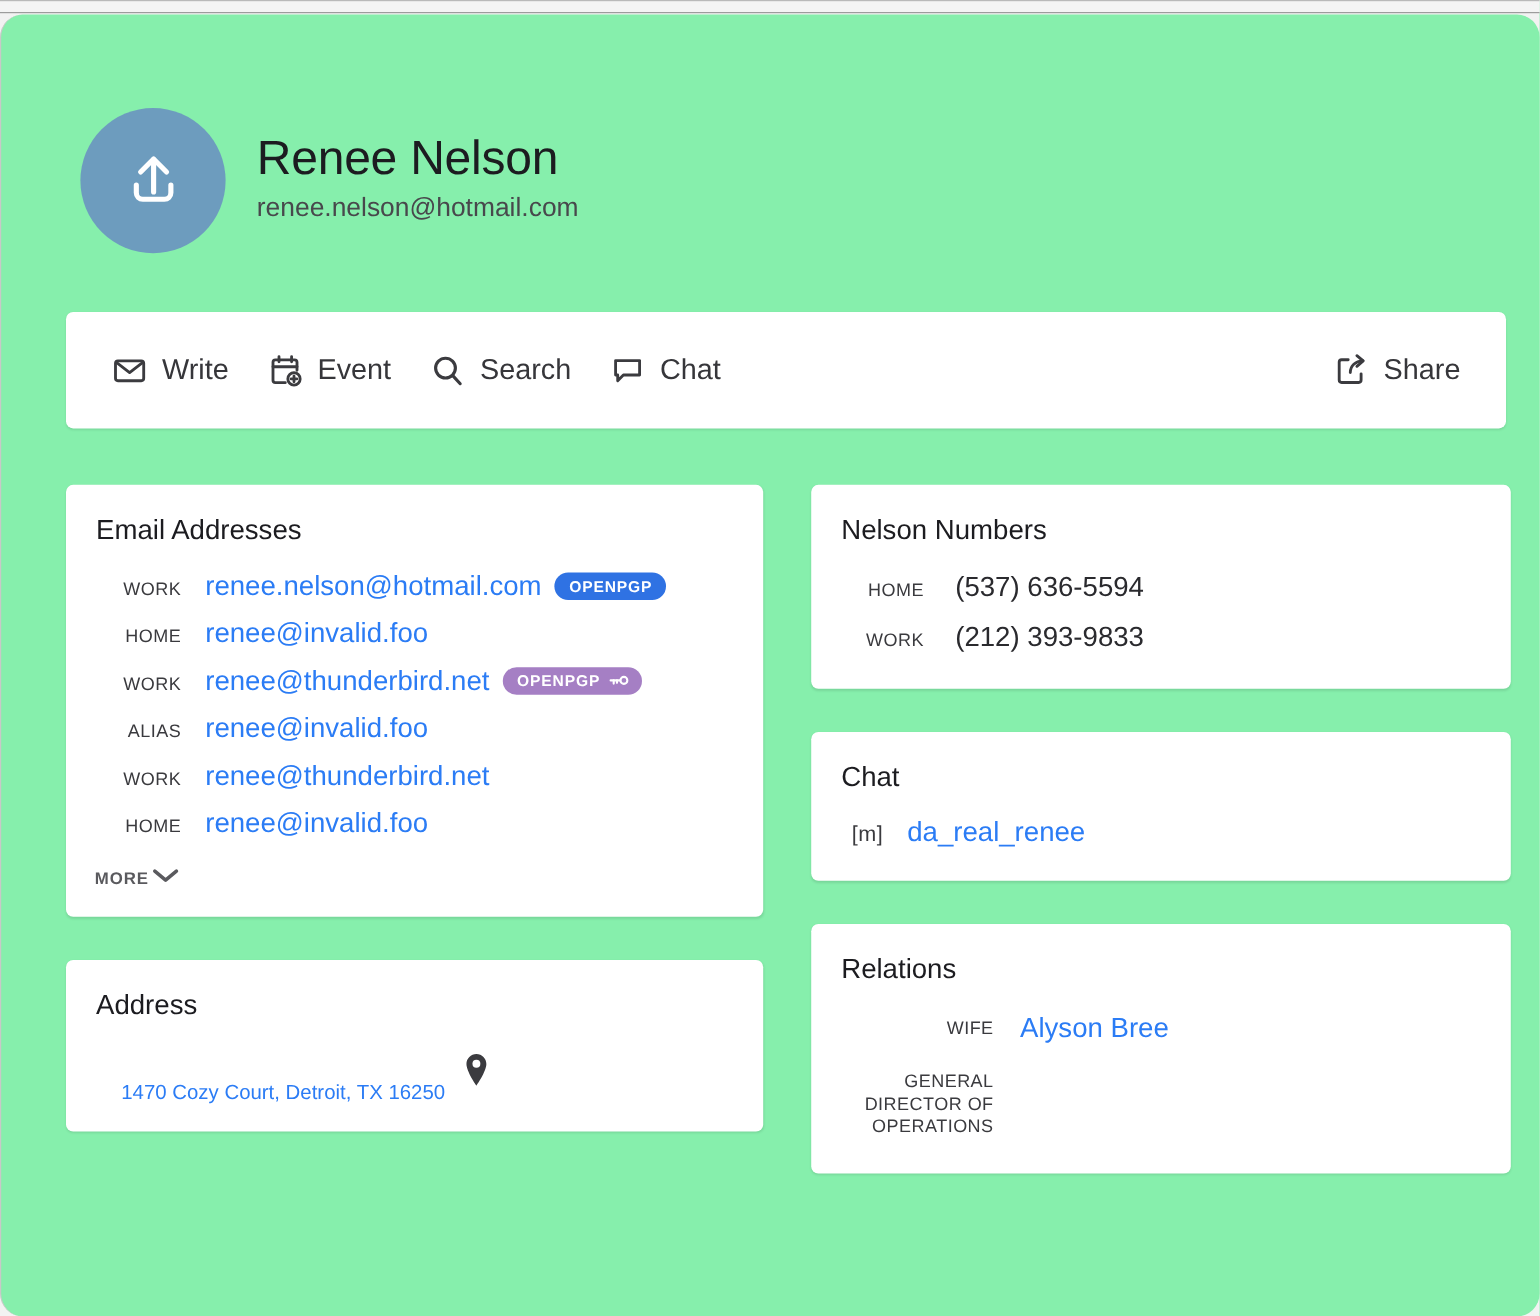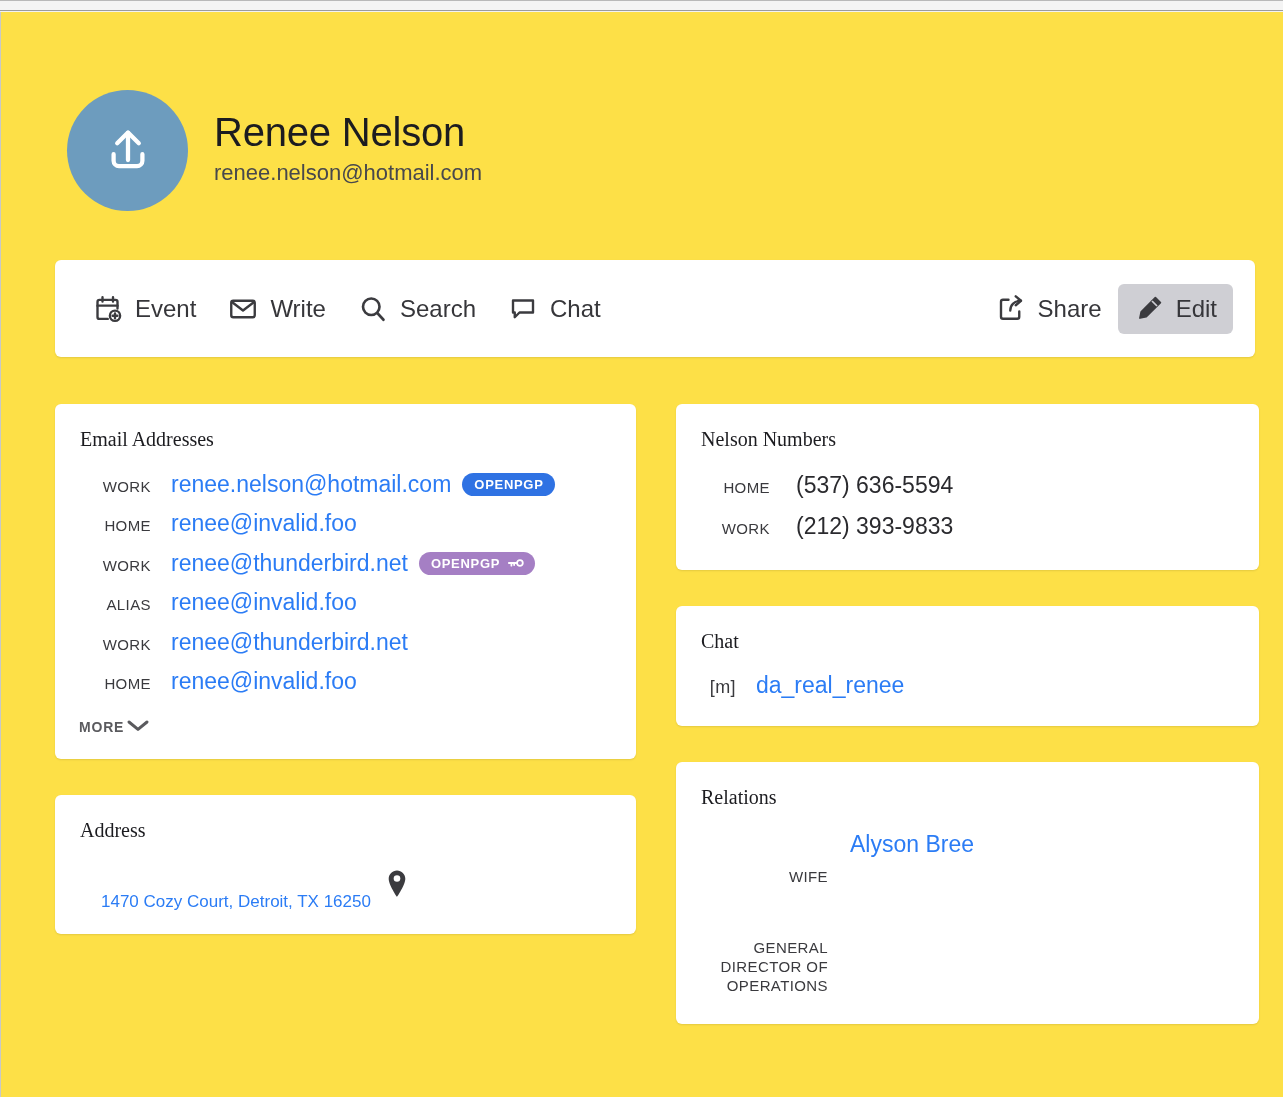--- a/index.html
+++ b/index.html
@@ -30,24 +30,25 @@
     background: #f4f4f4;
     border-top: 1px solid #b9b9b9;
     border-bottom: 1px solid #9c9c9c;
     box-sizing: border-box;
   }
   #content-area {
     position: absolute;
     left: 0; top: 12px;
     width: 1283px;
     height: 1085px;
-    background: #fde047;
+    background: #86efac;
     border-left: 1px solid #c8c8c8;
     box-sizing: border-box;
     overflow: hidden;
+    border-radius: 19px;
   }
 
   
   #contact-header {
     display: flex;
     align-items: center;
     padding: 78px 0 0 66px;
     gap: 26px;
   }
   #avatar {
@@ -115,25 +116,24 @@
   #col-right { width: 583px; flex: 0 0 583px; }
 
   .card {
     background: #ffffff;
     border-radius: 6px;
     box-shadow: 0 1px 2px rgba(0,0,0,0.10);
     padding: 24px 24px 22px 24px;
     box-sizing: border-box;
   }
   .card-title {
-    font-size: 20px;
+    font-size: 23px;
     color: #1c1c20;
     margin-bottom: 14px;
     padding-left: 1px;
-    font-family: Liberation Serif, serif;
   }
 
   
   .rows { display: flex; flex-direction: column; }
   .row {
     display: flex;
     align-items: baseline;
     padding: 4px 0;
   }
   .row-label {
@@ -160,21 +160,21 @@
 
   
   #phone-rows .row { padding: 6px 0; }
   #phone-rows .row-label { width: 70px; margin-right: 26px; }
 
   
   #chat-rows .row-label { width: 36px; margin-right: 20px; font-size: 18px; }
 
   
   #relation-rows .row { padding: 7px 0; align-items: flex-start; }
-  #relation-rows .row-label { width: 128px; margin-right: 22px; padding-top: 7px; margin-top: 31px; }
+  #relation-rows .row-label { width: 128px; margin-right: 22px; padding-top: 7px; }
   #relation-rows .row-value { max-width: 300px; }
 
   
   #address-line {
     display: flex;
     align-items: center;
     gap: 14px;
     padding: 4px 0 0 22px;
   }
   #address-value { font-size: 17px; color: #2b7cf5; cursor: pointer; margin-top: 32px; }
@@ -235,38 +235,38 @@
         <div id="contact-name">Renee Nelson</div>
         <div id="contact-email-sub">renee.nelson@hotmail.com</div>
       </div>
     </div>
 
     <div id="action-toolbar">
 
       <div class="tb-btn">
         <span class="tb-icon">
           <svg width="30" height="30" viewBox="0 0 24 24" fill="none" stroke="#3b3b3f" stroke-width="1.9" stroke-linecap="round" stroke-linejoin="round">
+            <rect x="2.6" y="5.4" width="18.8" height="13.2" rx="1.6"></rect>
+            <path d="M3.4 6.6l8.6 6.6 8.6-6.6"></path>
+          </svg>
+        </span>
+        <span>Write</span>
+      </div>
+
+      <div class="tb-btn">
+        <span class="tb-icon">
+          <svg width="30" height="30" viewBox="0 0 24 24" fill="none" stroke="#3b3b3f" stroke-width="1.9" stroke-linecap="round" stroke-linejoin="round">
             <path d="M19.6 11.6V6.3a1.6 1.6 0 0 0-1.6-1.6H5.2A1.6 1.6 0 0 0 3.6 6.3v12a1.6 1.6 0 0 0 1.6 1.6h6.6"></path>
             <path d="M3.6 9.3h16"></path>
             <path d="M7.6 2.6v3.4M16 2.6v3.4"></path>
             <circle cx="17.6" cy="17.4" r="4.1"></circle>
             <path d="M17.6 15.5v3.8M15.7 17.4h3.8"></path>
           </svg>
         </span>
         <span>Event</span>
-      </div>
-
-      <div class="tb-btn">
-        <span class="tb-icon">
-          <svg width="30" height="30" viewBox="0 0 24 24" fill="none" stroke="#3b3b3f" stroke-width="1.9" stroke-linecap="round" stroke-linejoin="round">
-            <rect x="2.6" y="5.4" width="18.8" height="13.2" rx="1.6"></rect>
-            <path d="M3.4 6.6l8.6 6.6 8.6-6.6"></path>
-          </svg>
-        </span>
-        <span>Write</span>
       </div>
 
       <div class="tb-btn">
         <span class="tb-icon">
           <svg width="30" height="30" viewBox="0 0 24 24" fill="none" stroke="#3b3b3f" stroke-width="2.1" stroke-linecap="round" stroke-linejoin="round">
             <circle cx="10.6" cy="10.2" r="6.6"></circle>
             <path d="M15.6 15.4l4.8 5.2"></path>
           </svg>
         </span>
         <span>Search</span>
@@ -287,29 +287,20 @@
         <span class="tb-icon">
           <svg width="30" height="30" viewBox="0 0 24 24" fill="none" stroke="#3b3b3f" stroke-width="1.9" stroke-linecap="round" stroke-linejoin="round">
             <path d="M10 4.6H5.6A1.6 1.6 0 0 0 4 6.2v12a1.6 1.6 0 0 0 1.6 1.6h11.4a1.6 1.6 0 0 0 1.6-1.6v-4.2"></path>
             <path d="M11.4 13.2c0-4.6 3.4-7.6 8.4-7.8"></path>
             <path d="M15.8 1.9l4.2 3.5-4.2 3.6"></path>
           </svg>
         </span>
         <span>Share</span>
       </div>
 
-      <div class="tb-btn active">
-        <span class="tb-icon">
-          <svg width="30" height="30" viewBox="0 0 24 24" fill="#3b3b3f" stroke="#3b3b3f" stroke-width="1.4" stroke-linejoin="round">
-            <path d="M17.1 2.9l4 4-11.3 11.3-5 1 1-5z"></path>
-            <path d="M14.4 5.6l4 4" stroke="#cfcfd4" fill="none"></path>
-          </svg>
-        </span>
-        <span>Edit</span>
-      </div>
 
     </div>
 
     <div id="cards-wrap">
 
       <div class="col" id="col-left">
 
         <div class="card" id="card-email">
           <div class="card-title">Email Addresses</div>
           <div class="rows" id="email-rows">

